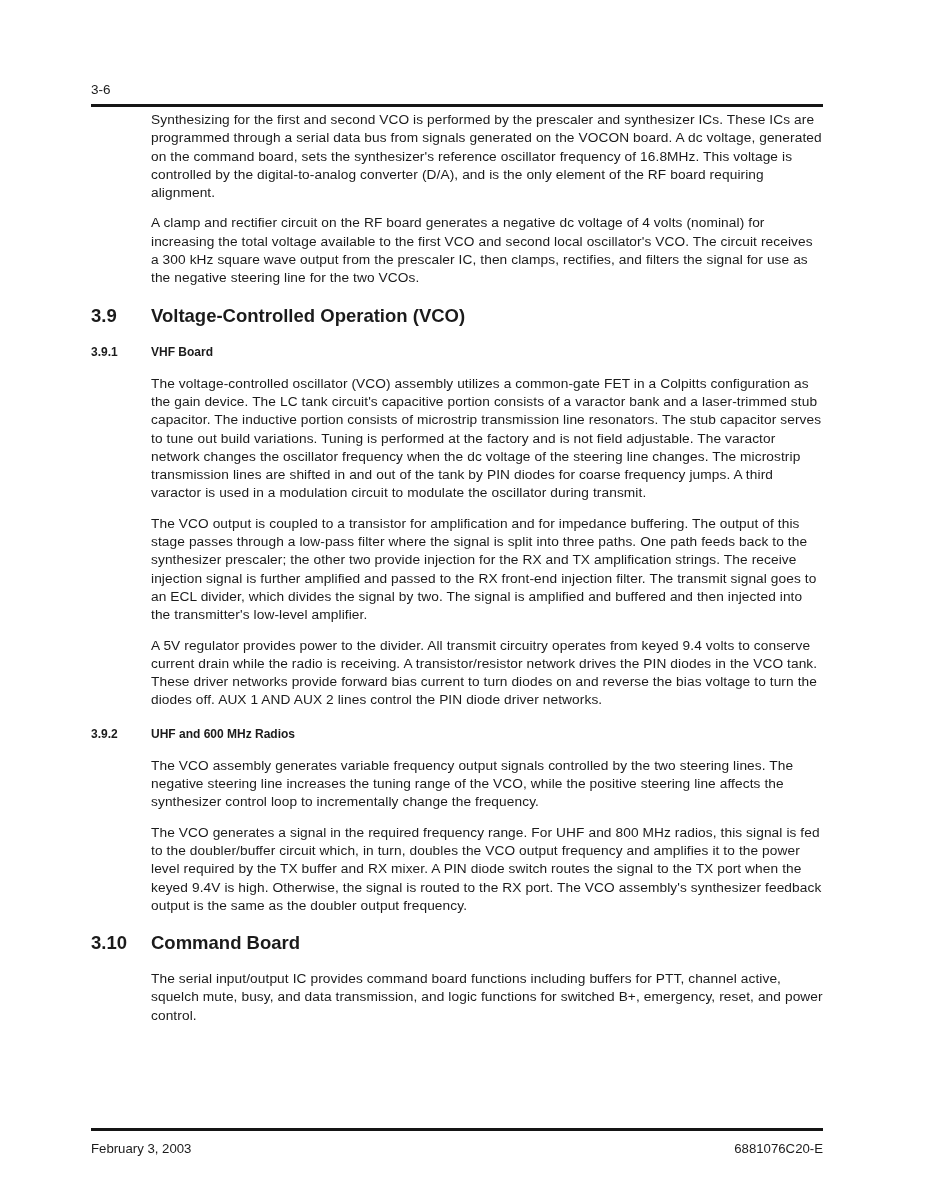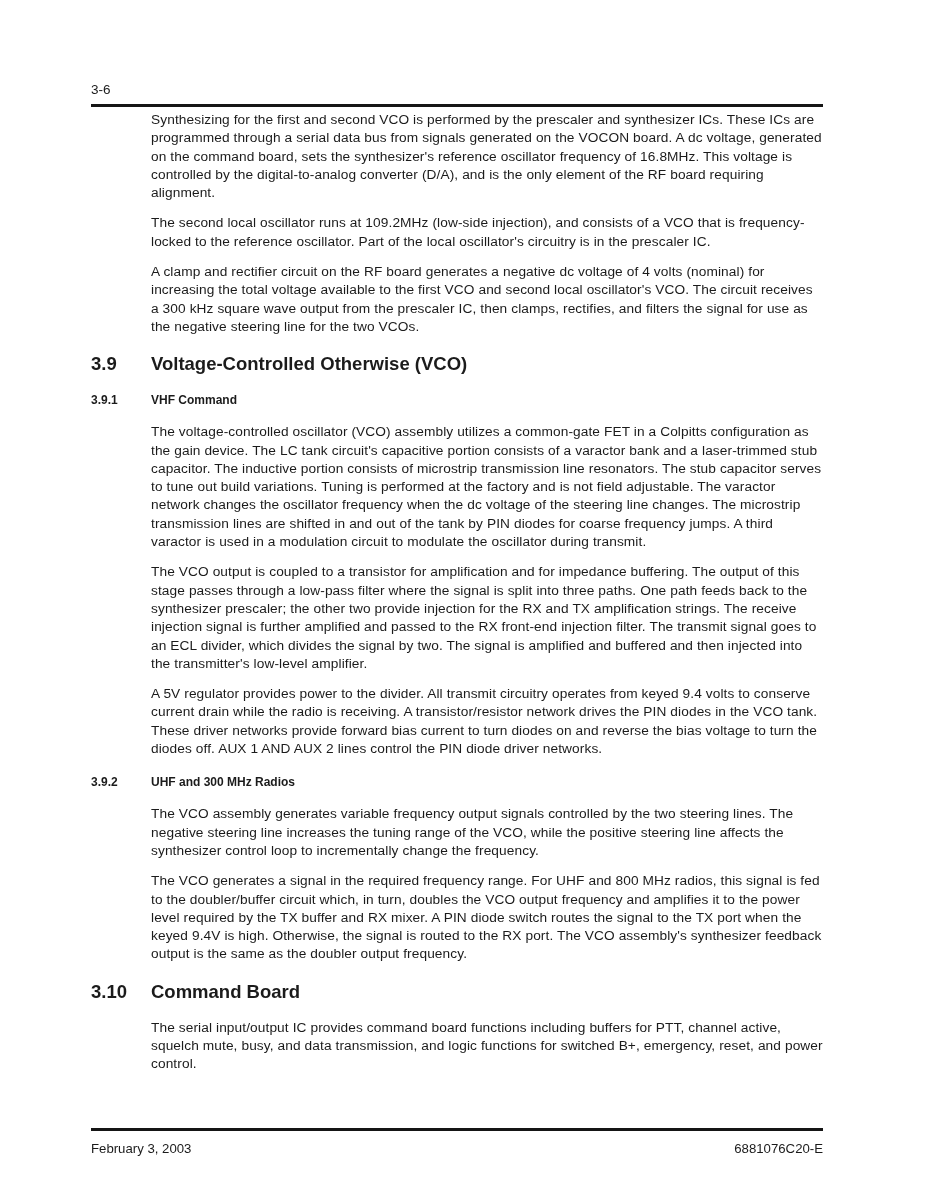--- a/index.html
+++ b/index.html
@@ -94,40 +94,39 @@
   <div class="doc-header">
     <div class="doc-header-row">
       <span>3-6</span>
     </div>
     <div class="header-rule"></div>
   </div>
 
   <div class="content">
 
     <p class="body-para">Synthesizing for the first and second VCO is performed by the prescaler and synthesizer ICs. These ICs are programmed through a serial data bus from signals generated on the VOCON board. A dc voltage, generated on the command board, sets the synthesizer's reference oscillator frequency of 16.8MHz. This voltage is controlled by the digital-to-analog converter (D/A), and is the only element of the RF board requiring alignment.</p>
-    <p class="body-para">The second local oscillator runs at 109.2MHz (low-side injection), and consists of a VCO that is frequency-locked to the reference oscillator. Part of the local oscillator's circuitry is in the prescaler IC.</p>
     <p class="body-para">A clamp and rectifier circuit on the RF board generates a negative dc voltage of 4 volts (nominal) for increasing the total voltage available to the first VCO and second local oscillator's VCO. The circuit receives a 300 kHz square wave output from the prescaler IC, then clamps, rectifies, and filters the signal for use as the negative steering line for the two VCOs.</p>
 
     <div class="sec-heading level1">
       <span class="sec-num">3.9</span>
-      <span>Voltage-Controlled Otherwise (VCO)</span>
+      <span>Voltage-Controlled Operation (VCO)</span>
     </div>
 
     <div class="sec-heading level2">
       <span class="sec-num">3.9.1</span>
-      <span>VHF Command</span>
+      <span>VHF Board</span>
     </div>
 
     <p class="body-para">The voltage-controlled oscillator (VCO) assembly utilizes a common-gate FET in a Colpitts configuration as the gain device. The LC tank circuit's capacitive portion consists of a varactor bank and a laser-trimmed stub capacitor. The inductive portion consists of microstrip transmission line resonators. The stub capacitor serves to tune out build variations. Tuning is performed at the factory and is not field adjustable. The varactor network changes the oscillator frequency when the dc voltage of the steering line changes. The microstrip transmission lines are shifted in and out of the tank by PIN diodes for coarse frequency jumps. A third varactor is used in a modulation circuit to modulate the oscillator during transmit.</p>
     <p class="body-para">The VCO output is coupled to a transistor for amplification and for impedance buffering. The output of this stage passes through a low-pass filter where the signal is split into three paths. One path feeds back to the synthesizer prescaler; the other two provide injection for the RX and TX amplification strings. The receive injection signal is further amplified and passed to the RX front-end injection filter. The transmit signal goes to an ECL divider, which divides the signal by two. The signal is amplified and buffered and then injected into the transmitter's low-level amplifier.</p>
     <p class="body-para">A 5V regulator provides power to the divider. All transmit circuitry operates from keyed 9.4 volts to conserve current drain while the radio is receiving. A transistor/resistor network drives the PIN diodes in the VCO tank. These driver networks provide forward bias current to turn diodes on and reverse the bias voltage to turn the diodes off. AUX 1 AND AUX 2 lines control the PIN diode driver networks.</p>
 
     <div class="sec-heading level2">
       <span class="sec-num">3.9.2</span>
-      <span>UHF and 300 MHz Radios</span>
+      <span>UHF and 600 MHz Radios</span>
     </div>
 
     <p class="body-para">The VCO assembly generates variable frequency output signals controlled by the two steering lines. The negative steering line increases the tuning range of the VCO, while the positive steering line affects the synthesizer control loop to incrementally change the frequency.</p>
     <p class="body-para">The VCO generates a signal in the required frequency range. For UHF and 800 MHz radios, this signal is fed to the doubler/buffer circuit which, in turn, doubles the VCO output frequency and amplifies it to the power level required by the TX buffer and RX mixer. A PIN diode switch routes the signal to the TX port when the keyed 9.4V is high. Otherwise, the signal is routed to the RX port. The VCO assembly's synthesizer feedback output is the same as the doubler output frequency.</p>
 
     <div class="sec-heading level1">
       <span class="sec-num">3.10</span>
       <span>Command Board</span>
     </div>
 

